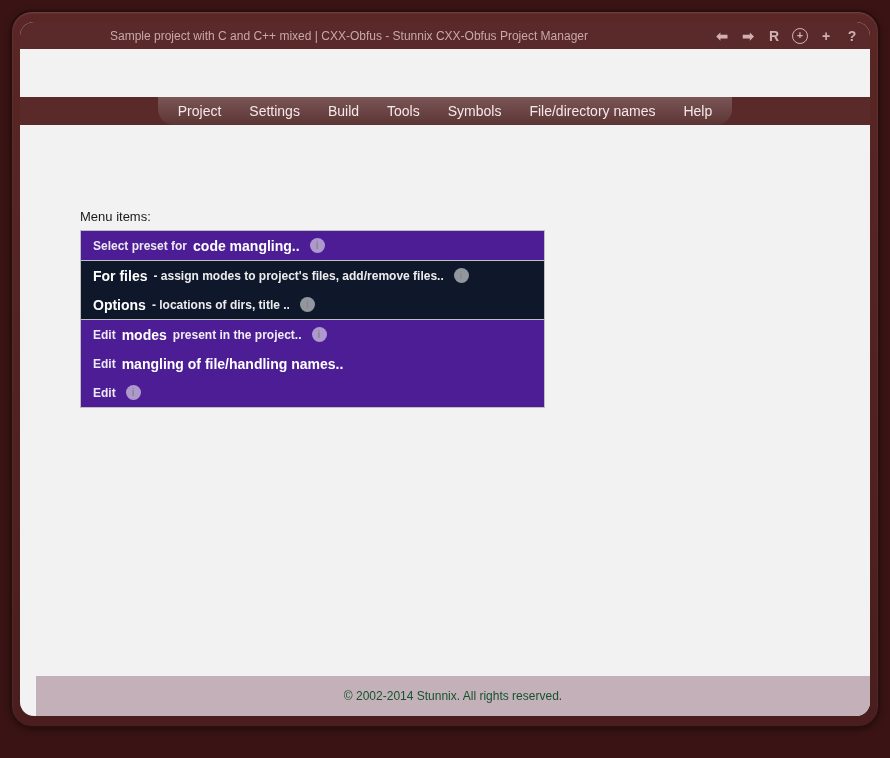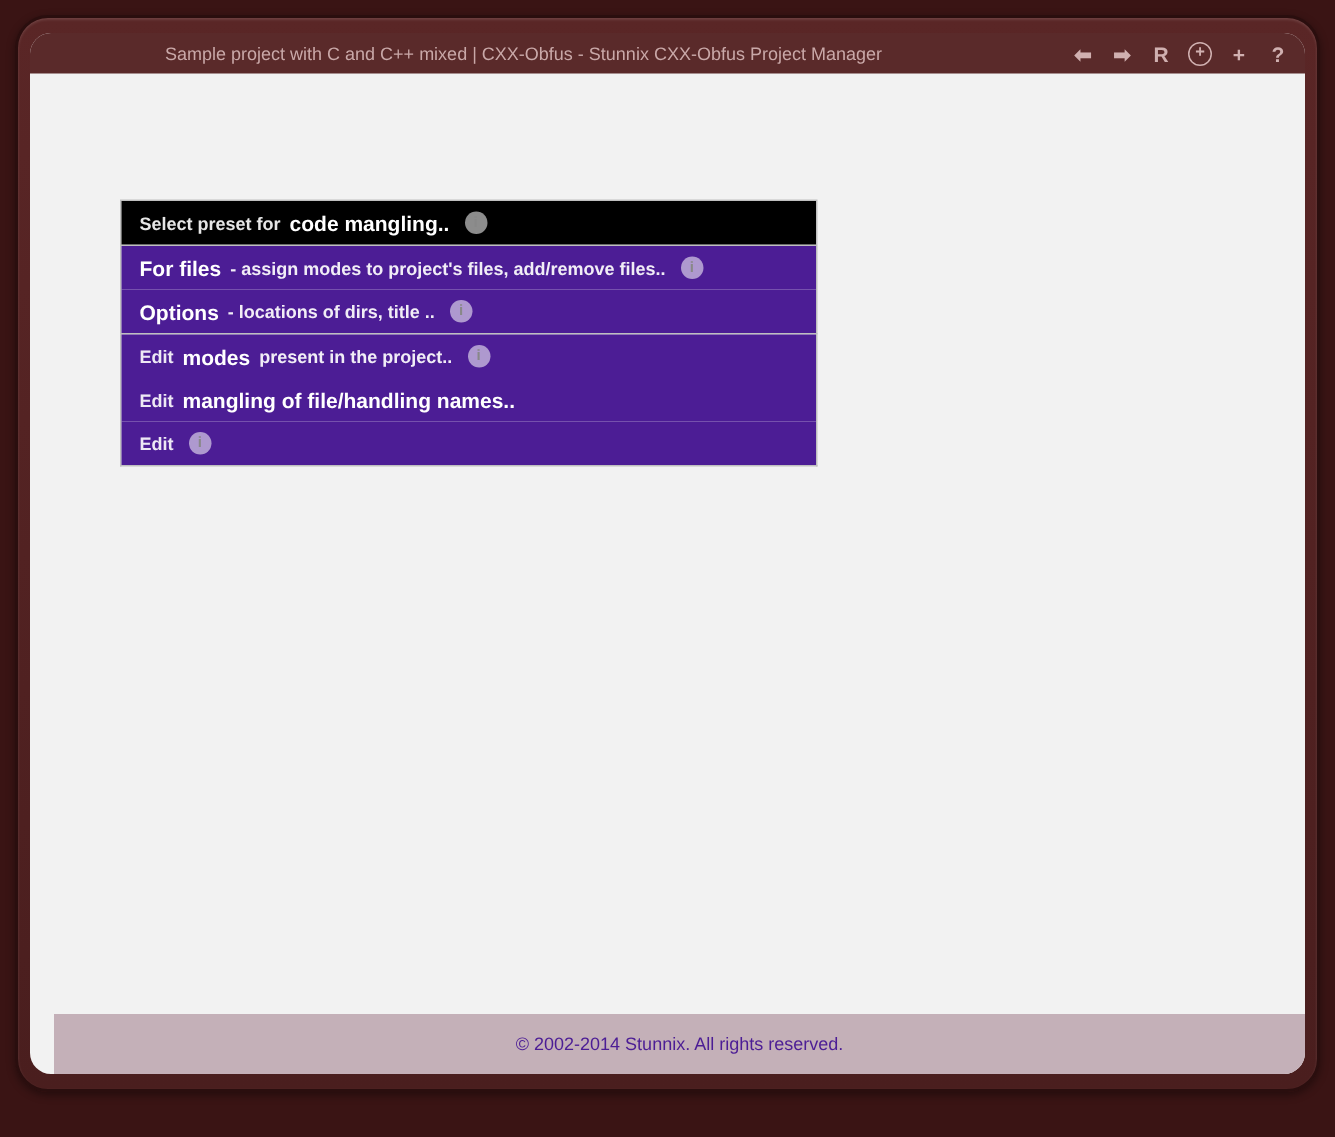--- a/index.html
+++ b/index.html
@@ -108,22 +108,22 @@
     .menu-group + .menu-group { border-top: none; }
     .menu-row {
       display: flex;
       align-items: center;
       padding: 4px 12px;
       color: #fff;
       cursor: pointer;
       min-height: 29px;
       gap: 6px;
     }
-    .g1 { background: #000000; }
-    .g2 { background: #4c1d95; }
+    .g1 { background: #4c1d95; }
+    .g2 { background: #0f172a; }
     .g3 { background: #4c1d95; }
     .prefix-sm { font-size: 12px; font-weight: bold; opacity: 0.9; }
     .big { font-size: 14px; font-weight: bold; }
     .desc { font-size: 12px; font-weight: bold; opacity: 0.92; }
     .info-icon {
       display: inline-flex;
       align-items: center;
       justify-content: center;
       width: 15px;
       height: 15px;
@@ -134,21 +134,21 @@
       font-weight: bold;
       font-style: normal;
       margin-left: 4px;
     }
     .footer {
       background: #c4b0b8;
       height: 40px;
       display: flex;
       align-items: center;
       justify-content: center;
-      color: #4c1d95;
+      color: #14532d;
       font-size: 12px;
       margin-left: 16px;
     }
   </style>
 </head>
 <body>
 
 <div class="outer-frame">
   <div class="inner-frame">
 
@@ -157,22 +157,34 @@
       <div class="title-controls">
         <span>⬅</span>
         <span>➡</span>
         <span>R</span>
         <span class="circ">+</span>
         <span>+</span>
         <span>?</span>
       </div>
     </div>
 
+    <div class="menu-bar">
+      <div class="menu-tabs">
+        <span>Project</span>
+        <span>Settings</span>
+        <span>Build</span>
+        <span>Tools</span>
+        <span>Symbols</span>
+        <span>File/directory names</span>
+        <span>Help</span>
+      </div>
+    </div>
 
     <div class="content">
+      <div class="menu-label">Menu items:</div>
       <div class="menu-list">
 
         <div class="menu-group">
           <div class="menu-row g1">
             <span class="prefix-sm">Select preset for</span>
             <span class="big">code mangling..</span>
             <i class="info-icon">i</i>
           </div>
         </div>
 

